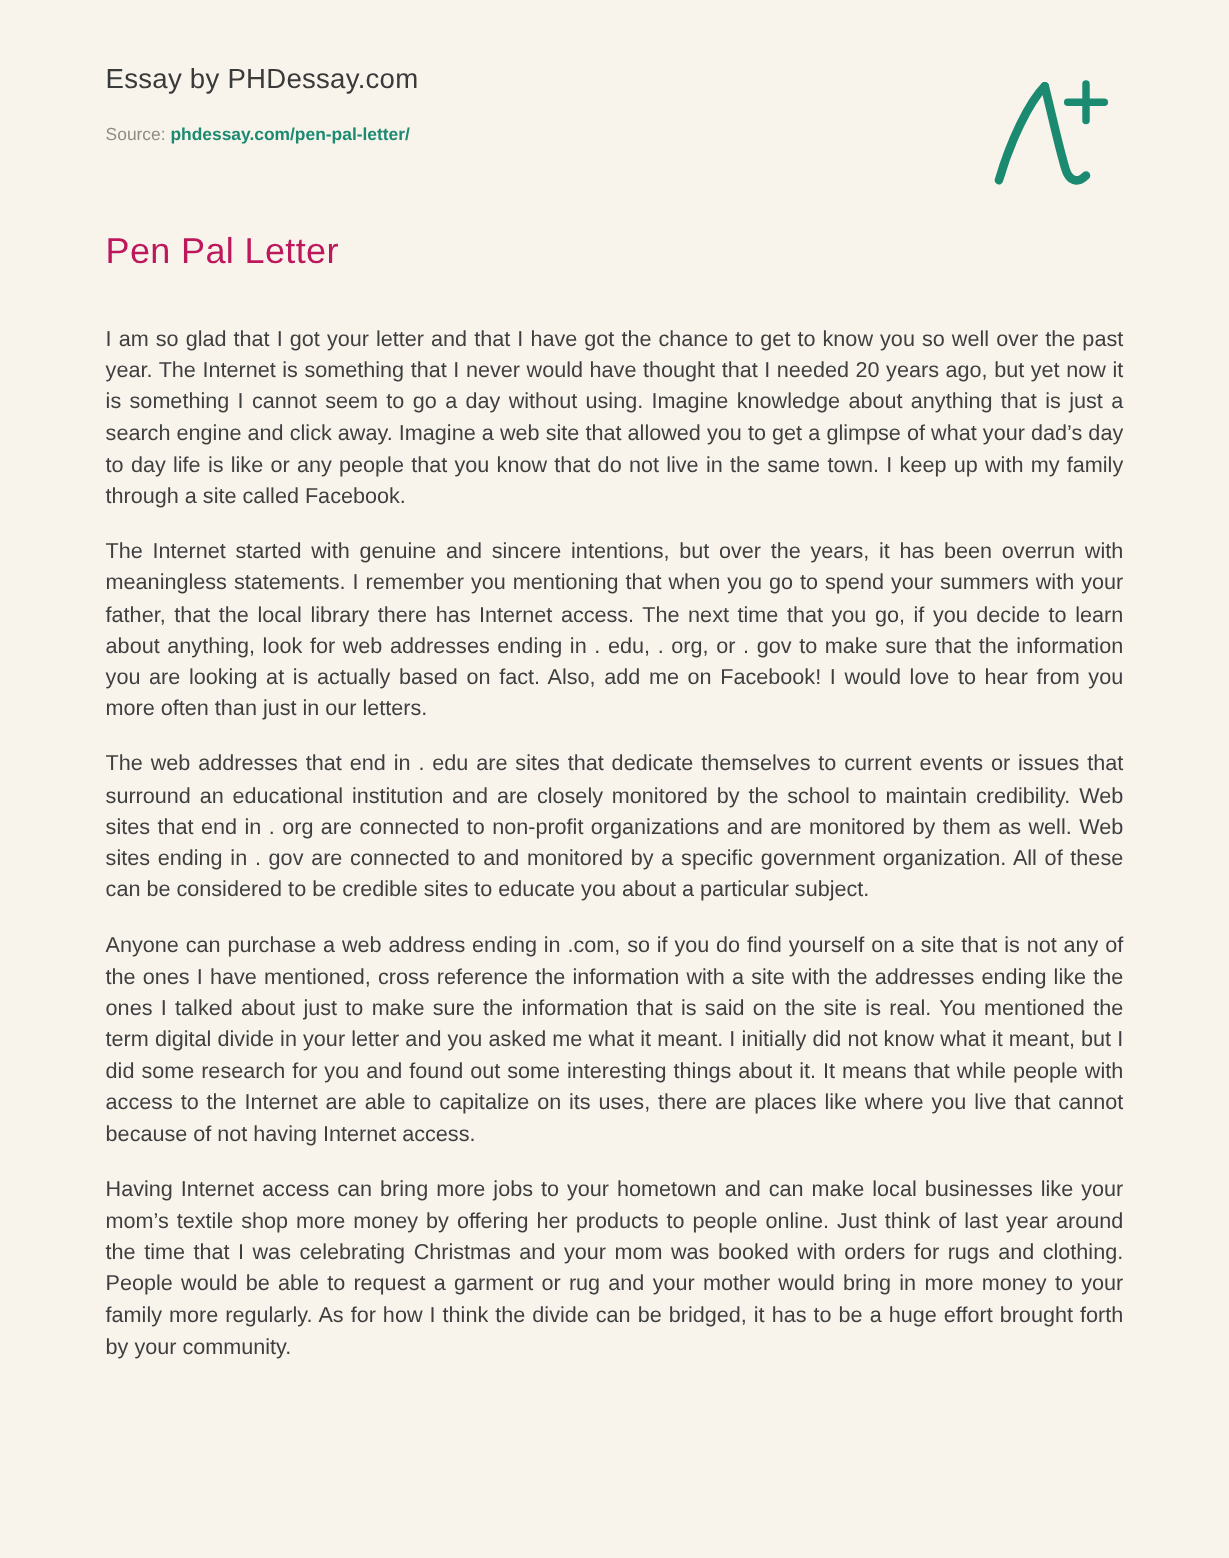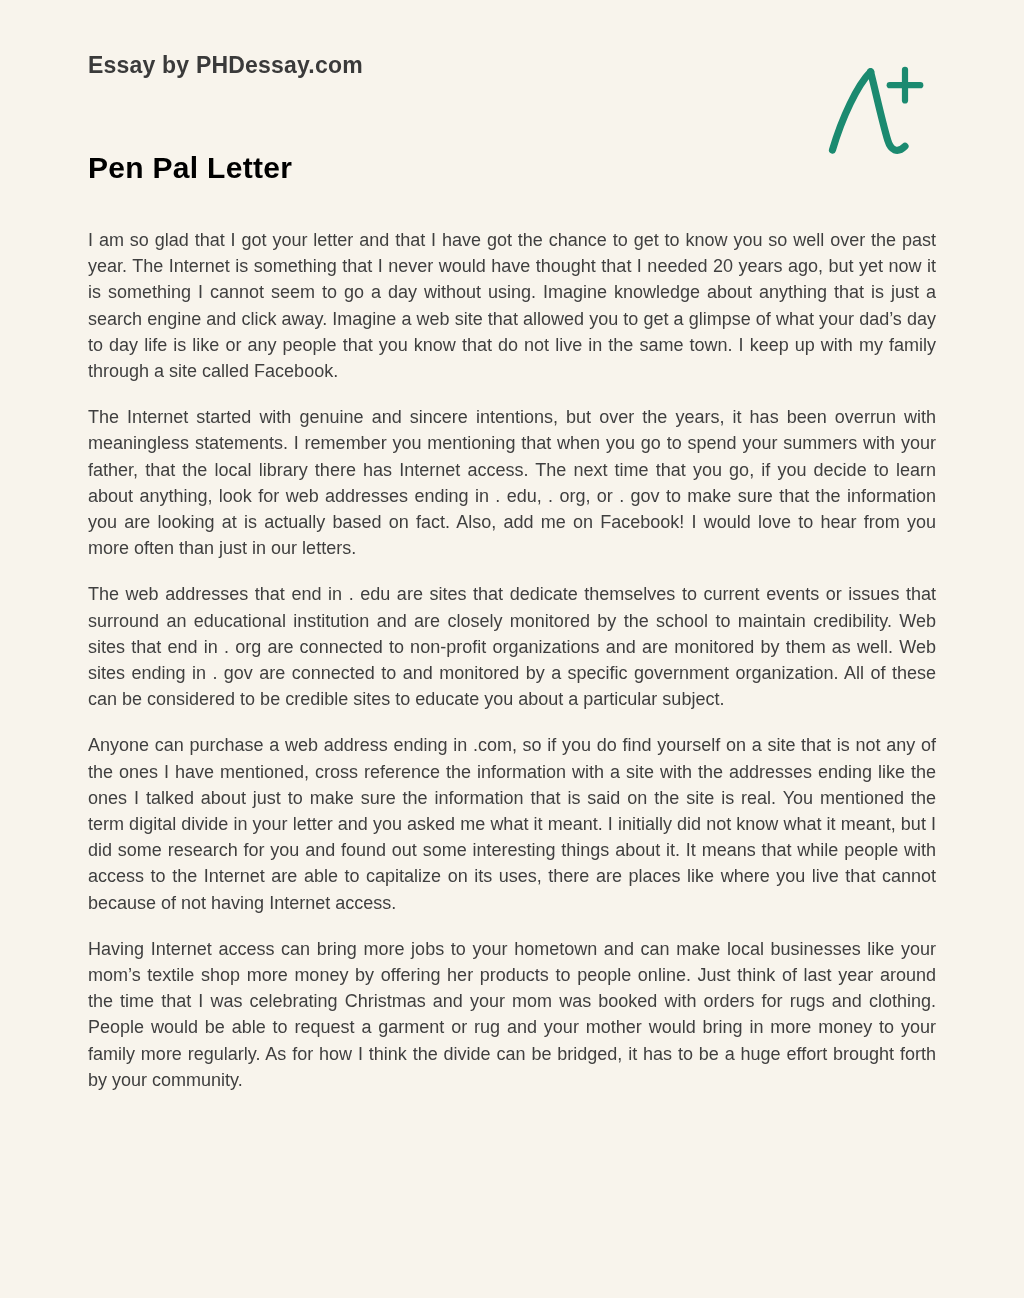--- a/index.html
+++ b/index.html
@@ -15,21 +15,21 @@
     width: 1024px;
     height: 1298px;
     padding: 52px 88px 0 88px;
     background: #f8f4ec;
   }
   .header-row {
     position: relative;
   }
   .header-title {
     font-size: 23px;
-    font-weight: 700;
+    font-weight: 400;
     color: #3a3a3a;
     letter-spacing: 0.2px;
   }
   .source-line {
     margin-top: 26px;
     font-size: 14.5px;
     color: #8f8c84;
     font-weight: 400;
   }
   .source-link {
@@ -41,22 +41,22 @@
   .logo {
     position: absolute;
     top: 8px;
     right: 10px;
     width: 105px;
     height: 100px;
   }
   .essay-title {
     margin-top: 72px;
     font-size: 30px;
-    font-weight: 700;
-    color: #000000;
+    font-weight: 400;
+    color: #be185d;
     letter-spacing: 0.3px;
   }
   .essay-body {
     margin-top: 42px;
   }
   .essay-body p {
     font-size: 18px;
     line-height: 26.2px;
     color: #3f3f3f;
     text-align: justify;
@@ -65,20 +65,24 @@
   }
 </style>
 </head>
 <body>
 
 <div class="page">
 
   <div class="header-row">
     <div class="header-title">Essay by PHDessay.com</div>
 
+    <div class="source-line">
+      <span>Source:</span>
+      <a class="source-link">phdessay.com/pen-pal-letter/</a>
+    </div>
 
     <div class="logo">
       <svg viewBox="0 0 110 100" width="105" height="100" fill="none" stroke="#1b8a70" stroke-width="7.5" stroke-linecap="round">
 
         <path d="M 12 92 C 22 58 38 24 52 10"></path>
         <path d="M 52 10 C 58 34 64 62 70 82 C 73 92 80 96 88 88"></path>
 
         <path d="M 88 8 L 88 40" stroke-width="6.5"></path>
         <path d="M 72 24 L 104 24" stroke-width="6.5"></path>
       </svg>

